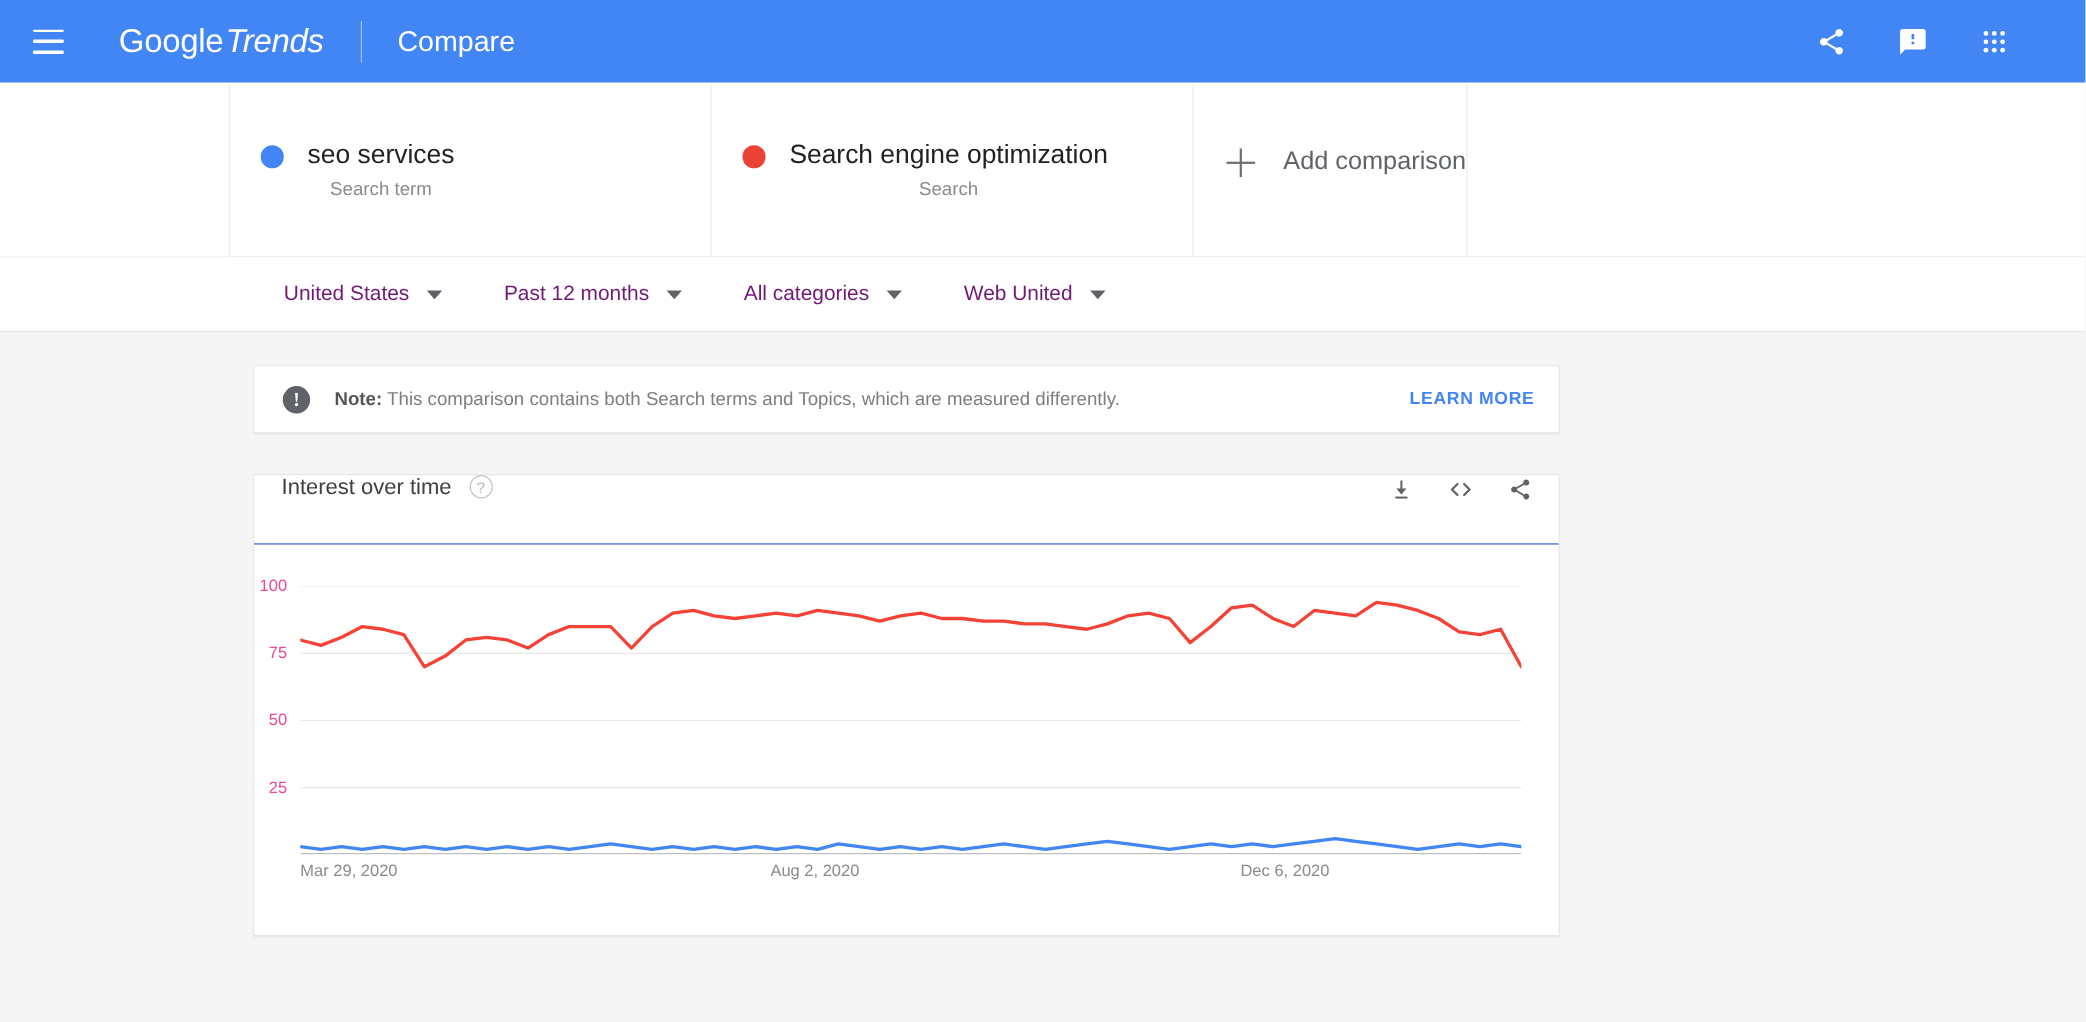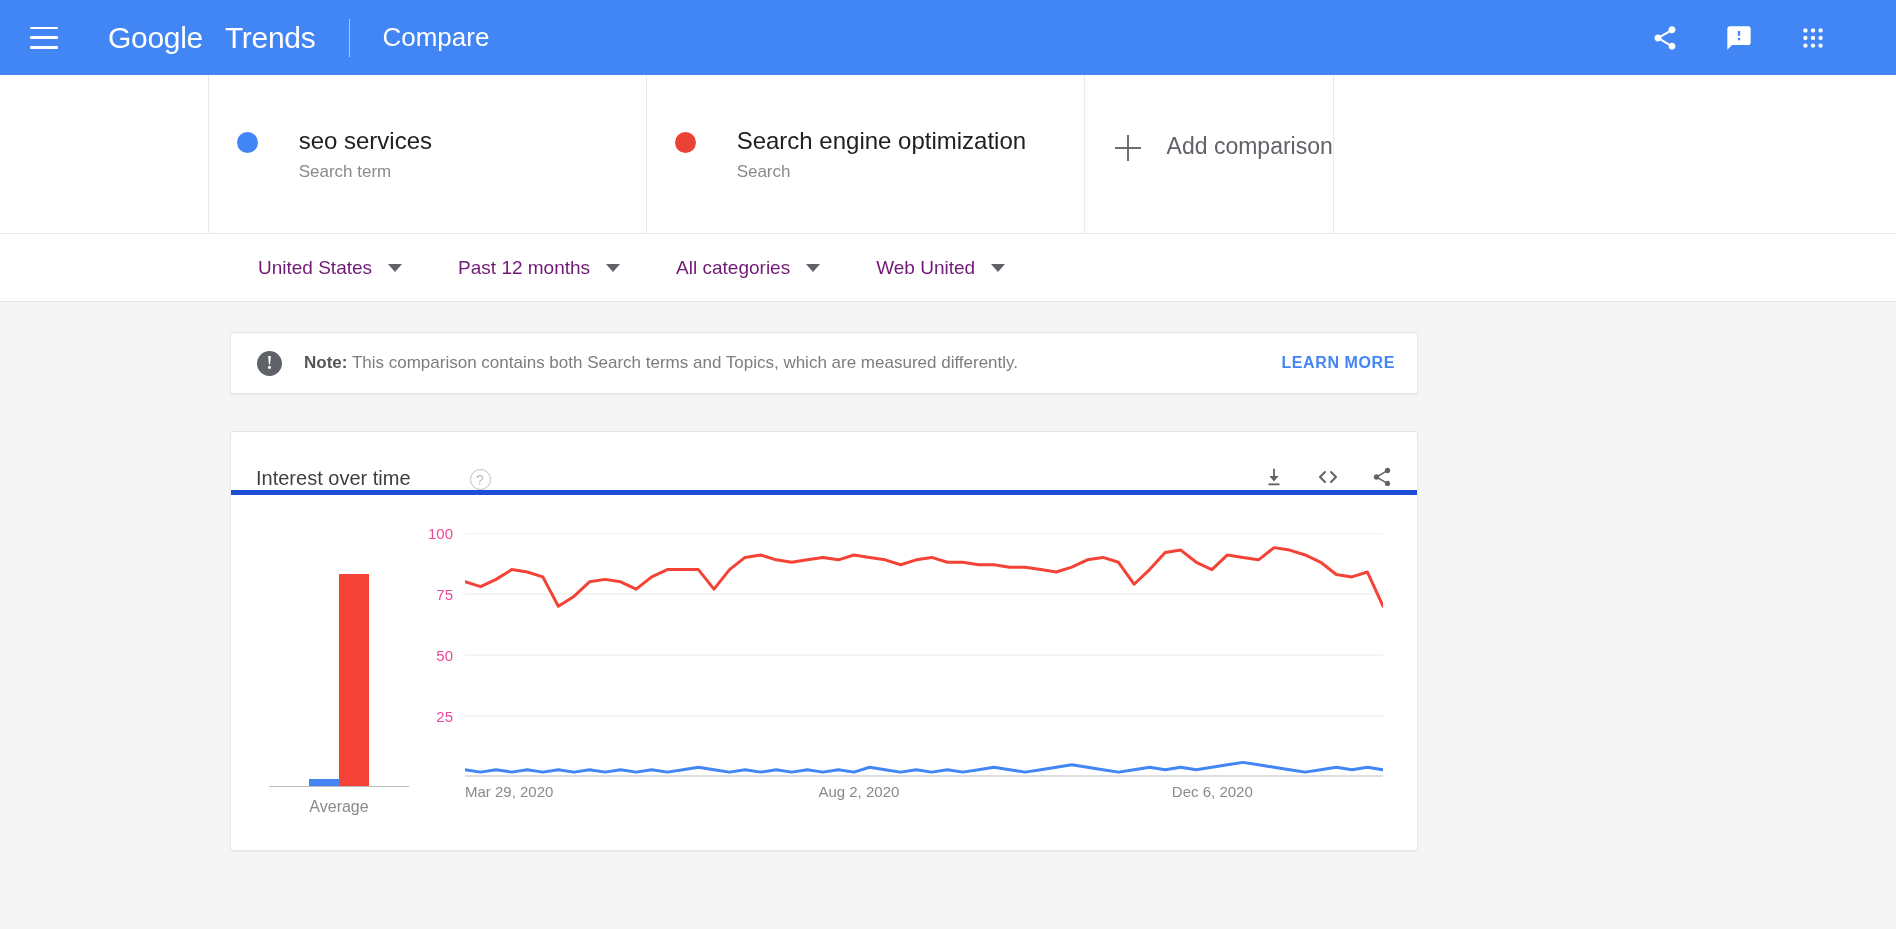--- a/index.html
+++ b/index.html
@@ -28,21 +28,21 @@
   }
   .hamburger span { display: block; height: 2.5px; background: #fff; border-radius: 1px; }
   .brand {
     color: #fff;
     font-size: 30px;
     letter-spacing: -0.3px;
     white-space: nowrap;
     cursor: pointer;
   }
   .brand .g-bold { font-weight: 500; }
-  .brand .g-light { font-weight: 300; margin-left: 22px; }
+  .brand .g-light { font-weight: 300; margin-left: 2px; font-style: italic; }
   .bar-divider {
     width: 1px; height: 38px;
     background: rgba(255,255,255,.55);
     margin: 0 32px 0 34px;
   }
   .page-name {
     color: #fff;
     font-size: 26px;
     font-weight: 400;
     white-space: nowrap;
@@ -67,21 +67,21 @@
   .compare-card {
     width: 480px;
     border-right: 1px solid #eaeaea;
     display: flex;
     align-items: flex-start;
     padding: 52px 0 0 28px;
     position: relative;
     cursor: pointer;
   }
   .dot { width: 21px; height: 21px; border-radius: 50%; margin-top: 5px; flex: 0 0 auto; }
-  .card-text { margin-left: 41px; }
+  .card-text { margin-left: 22px; text-align: center; }
   .card-title {
     font-size: 24px;
     color: #202124;
     font-weight: 400;
     line-height: 28px;
     white-space: nowrap;
   }
   .card-sub {
     font-size: 17px;
     color: #8a8a8a;
@@ -194,24 +194,23 @@
     background: #fff;
     border: 1px solid #e6e6e6;
     border-radius: 2px;
     margin-top: 37px;
     box-shadow: 0 1px 1px rgba(0,0,0,.04);
     height: 420px;
   }
   .chart-head {
     height: 63px;
     display: flex;
-    align-items: flex-end;
+    align-items: flex-start;
     padding: 0 22px 0 25px;
-    border-bottom: 5px solid #1d4ed8;
-    gap: 43px;
+    border-bottom: 1px solid #1d4ed8;
   }
   .chart-title { font-size: 20px; color: #3c4043; }
   .help-icon {
     width: 21px; height: 21px; border-radius: 50%;
     border: 1.6px solid #bdbdbd;
     color: #bdbdbd;
     font-size: 14px;
     display: flex; align-items: center; justify-content: center;
     margin-left: 16px;
     cursor: pointer;
@@ -386,27 +385,20 @@
           <div class="chart-action">
             <svg width="22" height="22" viewBox="0 0 24 24" fill="#5f6368">
               <path d="M18 16.08c-.76 0-1.44.3-1.96.77L8.91 12.7c.05-.23.09-.46.09-.7s-.04-.47-.09-.7l7.05-4.11c.54.5 1.25.81 2.04.81 1.66 0 3-1.34 3-3s-1.34-3-3-3-3 1.34-3 3c0 .24.04.47.09.7L8.04 9.81C7.5 9.31 6.79 9 6 9c-1.66 0-3 1.34-3 3s1.34 3 3 3c.79 0 1.5-.31 2.04-.81l7.12 4.16c-.05.21-.08.43-.08.65 0 1.61 1.31 2.92 2.92 2.92s2.92-1.31 2.92-2.92S19.61 16.08 18 16.08z"></path>
             </svg>
           </div>
         </div>
       </div>
 
       <div class="chart-body">
 
-        <div class="avg-panel">
-          <div class="avg-plot" id="avg-plot">
-              <div class="avg-bar" style="background: rgb(66, 133, 244); height: 7.32px;"></div>
-              <div class="avg-bar" style="background: rgb(244, 67, 54); height: 212.28px;"></div>
-            </div>
-          <div class="avg-caption">Average</div>
-        </div>
 
         <div class="line-panel">
           <div class="ylabels" id="ylabels">
               <div class="ytick-label" style="top: 0px;">100</div>
               <div class="ytick-label" style="top: 61px;">75</div>
               <div class="ytick-label" style="top: 122px;">50</div>
               <div class="ytick-label" style="top: 183px;">25</div>
             </div>
           <svg class="line-svg" id="line-svg" viewBox="0 0 1000 244" preserveAspectRatio="none">
               <line x1="0" x2="1000" y1="0" y2="0" stroke="#e8e8e8" stroke-width="1" vector-effect="non-scaling-stroke"></line>

